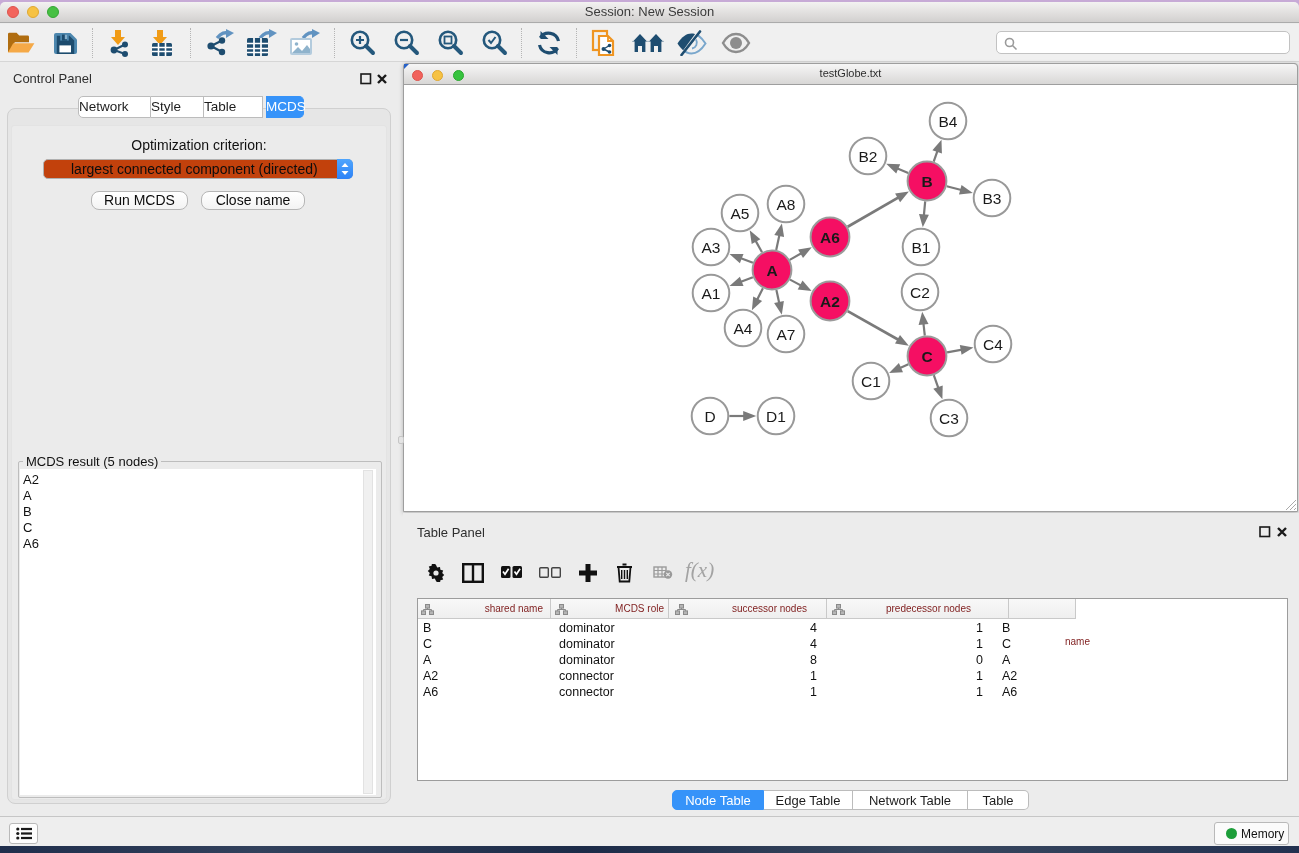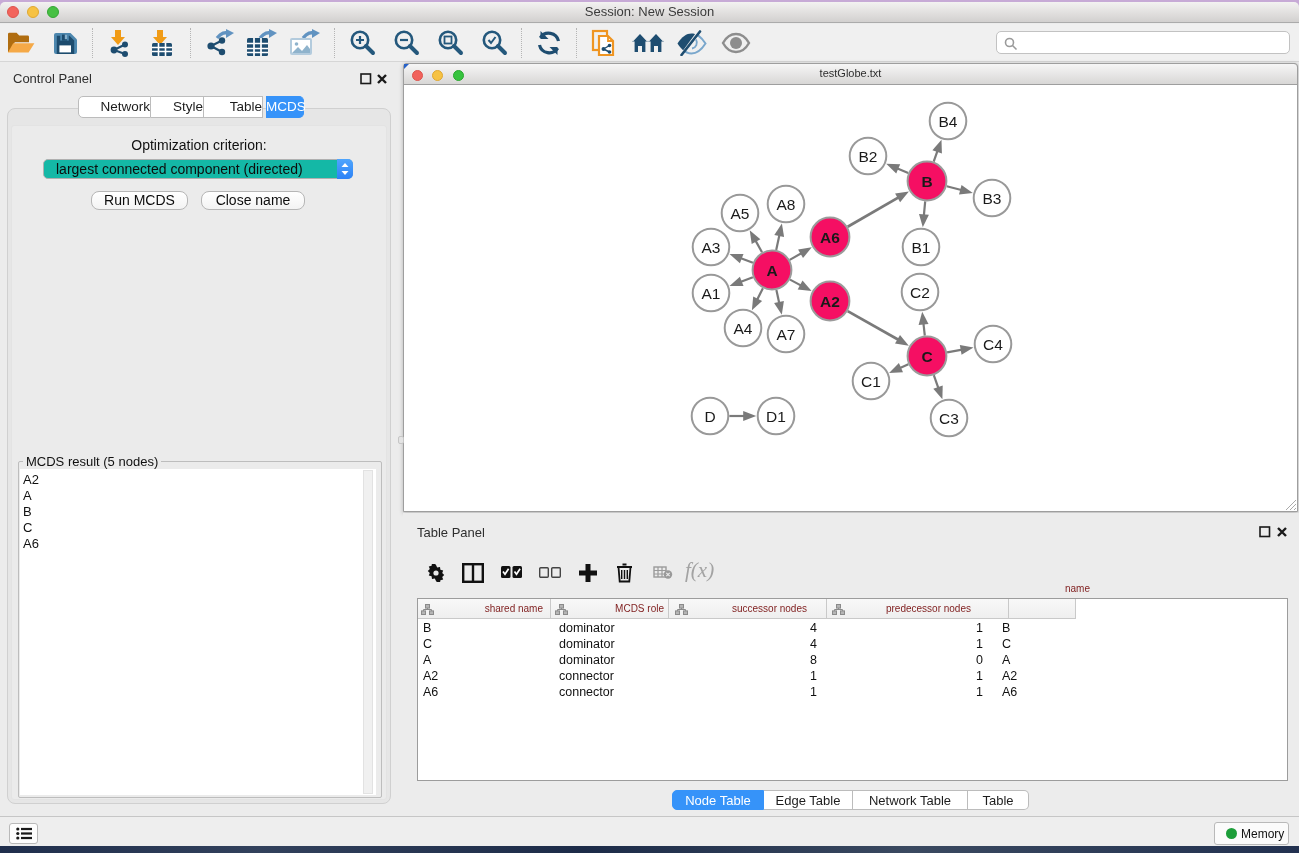--- a/index.html
+++ b/index.html
@@ -7,27 +7,27 @@
 .deskline{left:0;top:0;width:1299px;height:9px;background:#c7aad6}
 .titlebar{left:0;top:2px;width:1299px;height:21px;background:linear-gradient(#f3f2f1,#d2d0cf);border-bottom:1px solid #ababab;border-radius:5px 5px 0 0}
 .tl{border-radius:50%;width:12px;height:12px;top:6px}
 .title{width:100%;text-align:center;top:4px;font-size:13px;color:#3b3b3b}
 .toolbar{left:0;top:24px;width:1299px;height:38px;background:#f0f0f0;border-bottom:1px solid #d6d6d6}
 .tsep{top:28px;height:30px;width:0;border-left:1px dotted #b5b5b5}
 .icon{top:29px}
 .search{left:996px;top:31px;width:294px;height:23px;background:#fff;border:1px solid #c2c2c2;border-radius:5px}
 .leftpanel{left:0;top:62px;width:392px;height:754px;background:#ececec}
 .cptitle{left:13px;top:71px;font-size:13px;color:#2e2e2e}
-.tabs{top:96px;height:22px;font-size:13.5px;line-height:20px;text-align:right;color:#1d1d1d}
+.tabs{top:96px;height:22px;font-size:13.5px;line-height:20px;text-align:left;color:#1d1d1d}
 .tab{position:absolute;top:0;height:22px;background:#fff;border:1px solid #bcbcbc;border-left:none}
 .tabsel{background:#3693f9;color:#fff;border-color:#3693f9}
 .outerbox{left:7px;top:108px;width:384px;height:696px;background:#e6e6e6;border:1px solid #d0d0d0;border-radius:8px}
 .innerbox{left:11px;top:125px;width:376px;height:675px;background:#ebebeb;border:1px solid #e3e3e3;border-radius:3px}
 .optlabel{left:11px;top:137px;width:376px;text-align:center;font-size:14px;color:#111}
-.select{left:43px;top:159px;width:310px;height:20px;background:#14b8a6;border:1px solid #b0b0b0;border-radius:5px;font-size:14px;color:#0d0d0d;line-height:18px;padding-left:12px}
+.select{left:43px;top:159px;width:310px;height:20px;background:#c2410c;border:1px solid #b0b0b0;border-radius:5px;font-size:14px;color:#0d0d0d;line-height:18px;padding-left:27px}
 .stepper{left:337px;top:159px;width:16px;height:20px;background:linear-gradient(#4fa5fd,#2c82f7);border-radius:0 5px 5px 0}
 .btn{height:19px;background:linear-gradient(#ffffff,#f3f3f3);border:1px solid #b6b6b6;border-radius:8px;font-size:14px;color:#0d0d0d;text-align:center;line-height:17px}
 .groupbox{left:18px;top:461px;width:364px;height:337px;border:1px solid #bdbdbd;border-radius:2px}
 .grouplabel{left:23px;top:454px;background:#ebebeb;padding:0 3px;font-size:13px;color:#111}
 .mcdslist{left:20px;top:469px;width:356px;height:326px;background:#fff;font-size:13px;color:#111;line-height:16px;padding:3px 0 0 3px}
 .sbtrack{left:363px;top:470px;width:10px;height:324px;background:#f0f0f0;border:1px solid #e2e2e2}
 .statusbar{left:0;top:816px;width:1299px;height:30px;background:#eeeeee;border-top:1px solid #c6c6c6}
 .desk{left:0;top:846px;width:1299px;height:7px;background:linear-gradient(90deg,#1f2e4c,#32415c 20%,#1c2b48 45%,#3a4960 70%,#223150)}
 .netwin{left:403px;top:63px;width:895px;height:449px;background:#fff;border:1px solid #9e9e9e;border-radius:4px 4px 0 0;box-shadow:0 1px 4px rgba(0,0,0,.25)}
 .nwtitle{left:403px;top:63px;width:895px;height:22px;background:linear-gradient(#f6f6f6,#d8d7d6);border:1px solid #9e9e9e;border-radius:4px 4px 0 0}
@@ -338,21 +338,21 @@
 <div class="abs tbox"></div>
 <div class="abs th" style="left:418px;width:133px"></div>
 <div class="abs th" style="left:551px;width:118px"></div>
 <div class="abs th" style="left:669px;width:158px"></div>
 <div class="abs th" style="left:827px;width:182px"></div>
 <div class="abs th" style="left:1009px;width:67px"></div>
 <div class="abs thtxt" style="left:423px;top:599px;width:120px">shared name</div>
 <div class="abs thtxt" style="left:544px;top:599px;width:120px">MCDS role</div>
 <div class="abs thtxt" style="left:687px;top:599px;width:120px">successor nodes</div>
 <div class="abs thtxt" style="left:851px;top:599px;width:120px">predecessor nodes</div>
-<div class="abs thtxt" style="left:970px;top:579px;width:120px">name</div>
+<div class="abs thtxt" style="left:970px;top:632px;width:120px">name</div>
 <svg class="abs" style="left:421px;top:604px" width="13" height="11" viewBox="0 0 13 11">
     <g fill="none" stroke="#8a8a8a" stroke-width="1">
       <rect x="4.5" y="0.5" width="4" height="3.6" fill="#b5b5b5"></rect>
       <rect x="0.5" y="6.9" width="4" height="3.6" fill="#b5b5b5"></rect>
       <rect x="8.5" y="6.9" width="4" height="3.6" fill="#b5b5b5"></rect>
       <path d="M6.5 4.1v1.4M2.5 6.9V5.5h8v1.4"></path>
     </g>
   </svg>
 <svg class="abs" style="left:555px;top:604px" width="13" height="11" viewBox="0 0 13 11">
     <g fill="none" stroke="#8a8a8a" stroke-width="1">

